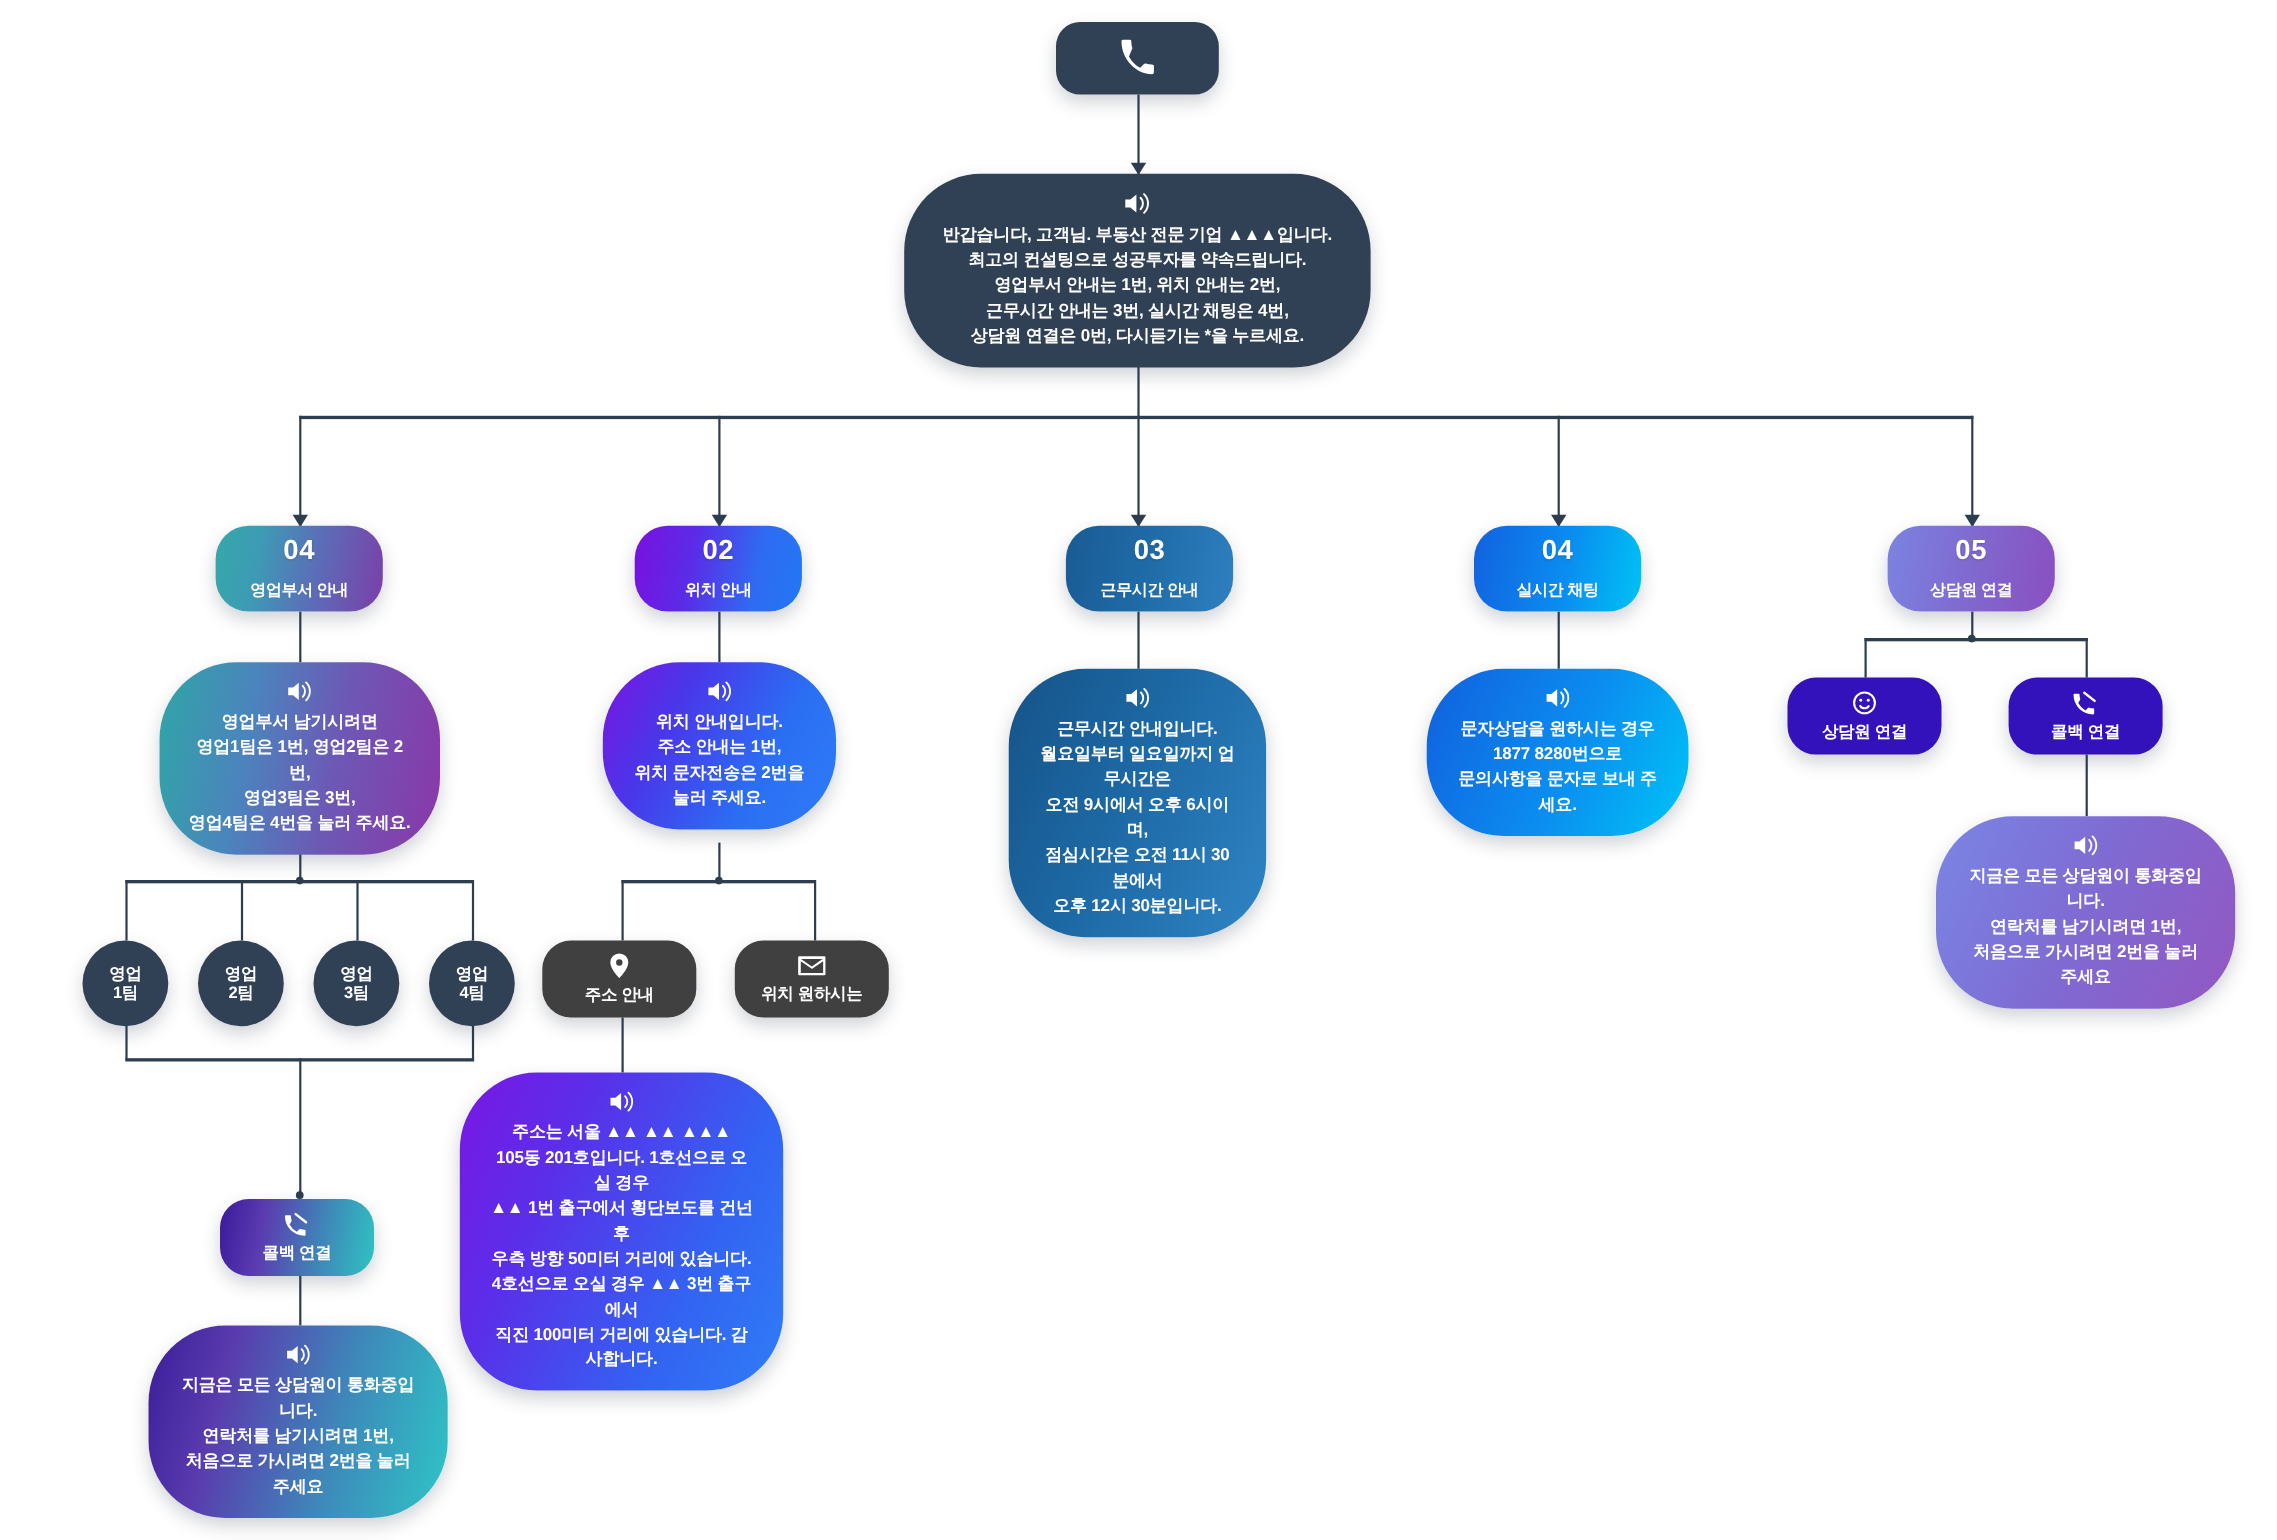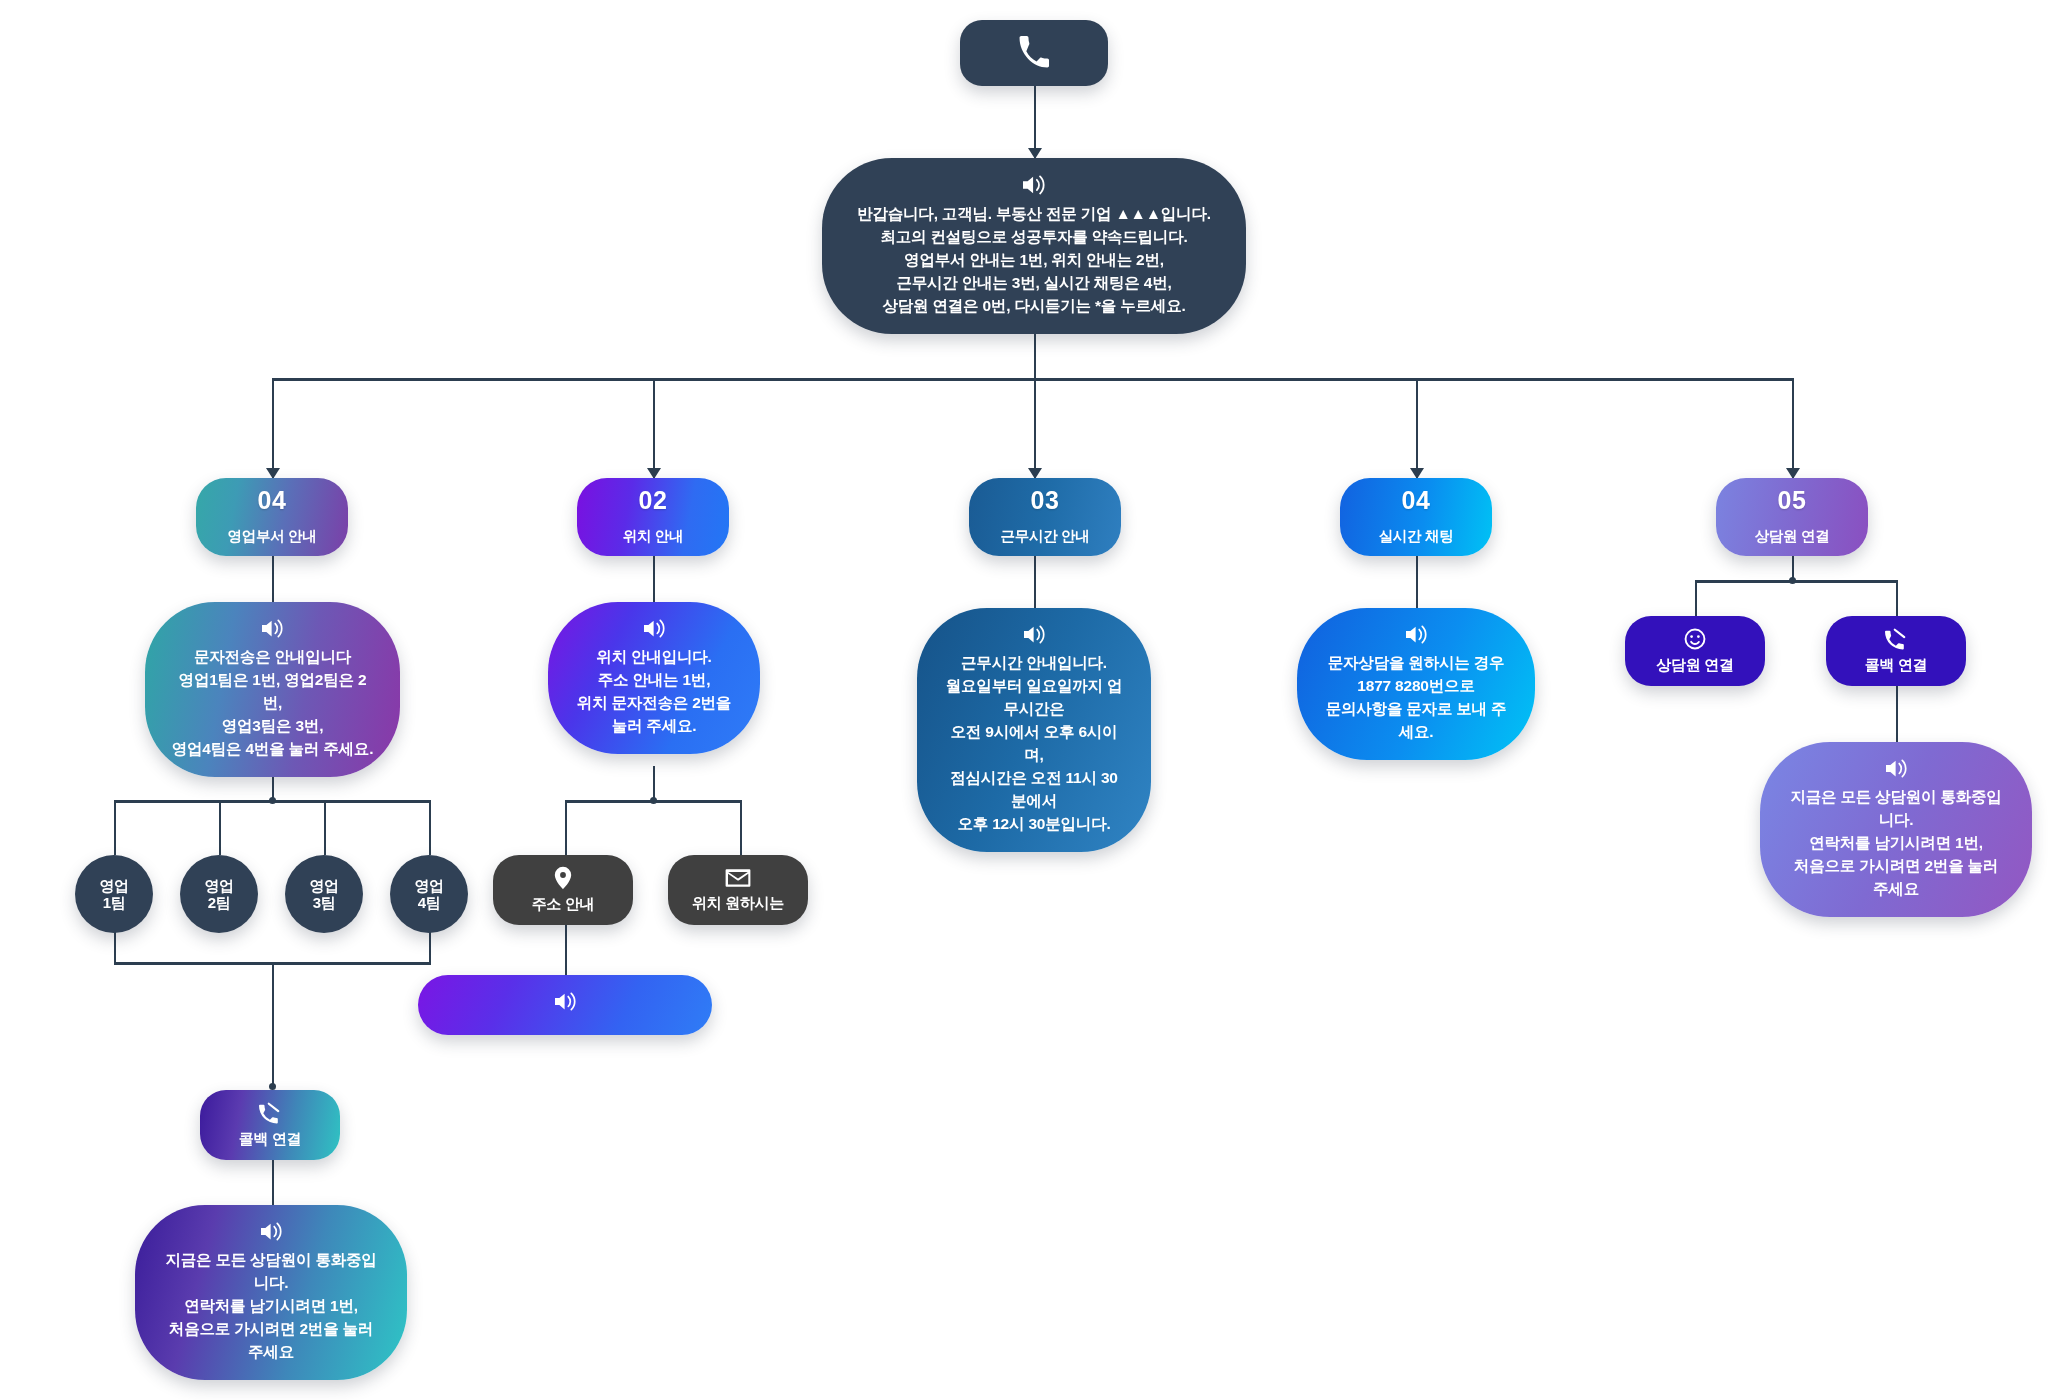--- a/index.html
+++ b/index.html
@@ -207,21 +207,21 @@
   </div>
 
   <div class="node bubble g-01b" style="left:145px; top:602px; width:255px;">
     <span class="icon">
       <svg width="25" height="21" viewBox="0 0 28 24">
         <path d="M2 8h5l6-5v18l-6-5H2z"></path>
         <path d="M16.4 5.6a1 1 0 0 1 1.4 0 9 9 0 0 1 0 12.8 1 1 0 0 1-1.4-1.4 7 7 0 0 0 0-10 1 1 0 0 1 0-1.4z"></path>
         <path d="M19.9 2a1 1 0 0 1 1.4 0 14 14 0 0 1 0 20 1 1 0 0 1-1.4-1.4 12 12 0 0 0 0-17.2A1 1 0 0 1 19.9 2z"></path>
       </svg>
     </span>
-    <span>문자전송은 안내입니다
+    <span>영업부서 남기시려면
 영업1팀은 1번, 영업2팀은 2번,
 영업3팀은 3번,
 영업4팀은 4번을 눌러 주세요.</span>
   </div>
 
   <div class="node bubble g-02b" style="left:548px; top:602px; width:212px;">
     <span class="icon">
       <svg width="25" height="21" viewBox="0 0 28 24">
         <path d="M2 8h5l6-5v18l-6-5H2z"></path>
         <path d="M16.4 5.6a1 1 0 0 1 1.4 0 9 9 0 0 1 0 12.8 1 1 0 0 1-1.4-1.4 7 7 0 0 0 0-10 1 1 0 0 1 0-1.4z"></path>
@@ -356,15 +356,21 @@
   </div>
 
   <div class="node bubble g-addr" style="left:418px; top:975px; width:294px;">
     <span class="icon">
       <svg width="25" height="21" viewBox="0 0 28 24">
         <path d="M2 8h5l6-5v18l-6-5H2z"></path>
         <path d="M16.4 5.6a1 1 0 0 1 1.4 0 9 9 0 0 1 0 12.8 1 1 0 0 1-1.4-1.4 7 7 0 0 0 0-10 1 1 0 0 1 0-1.4z"></path>
         <path d="M19.9 2a1 1 0 0 1 1.4 0 14 14 0 0 1 0 20 1 1 0 0 1-1.4-1.4 12 12 0 0 0 0-17.2A1 1 0 0 1 19.9 2z"></path>
       </svg>
     </span>
+    <span>주소는 서울 ▲▲ ▲▲ ▲▲▲
+105동 201호입니다. 1호선으로 오실 경우
+▲▲ 1번 출구에서 횡단보도를 건넌 후
+우측 방향 50미터 거리에 있습니다.
+4호선으로 오실 경우 ▲▲ 3번 출구에서
+직진 100미터 거리에 있습니다. 감사합니다.</span>
   </div>
 
 </div>
 
 </body></html>

